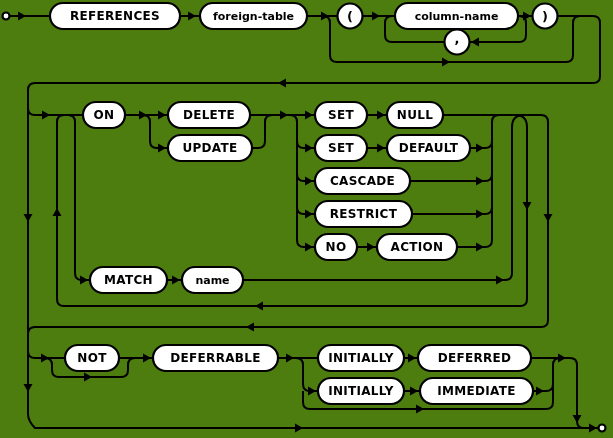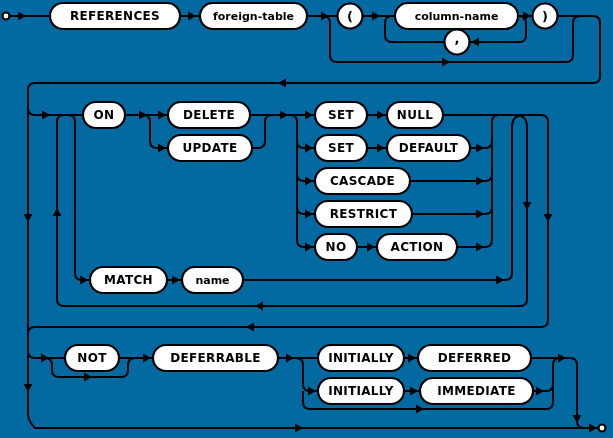--- a/index.html
+++ b/index.html
@@ -1,16 +1,16 @@
 <!DOCTYPE html>
 <html><head>
 <meta charset="utf-8">
 <style>
   html,body{margin:0;padding:0;background:#ffffff;}
-  .stage{width:613px;height:438px;background:#0369a1;position:relative;}
+  .stage{width:613px;height:438px;background:#4d7c0f;position:relative;}
   svg{display:block;font-family:"DejaVu Sans","Liberation Sans",sans-serif;}
   .rail{fill:none;stroke:#000;stroke-width:2;}
   .nodebox{fill:#fff;stroke:#000;stroke-width:2.2;}
   .arrow{fill:#000;stroke:none;}
   .kw{font-size:12px;font-weight:bold;letter-spacing:.3px;fill:#000;}
   .nt{font-size:11px;font-weight:bold;fill:#000;}
   .punct{font-size:13px;font-weight:bold;fill:#000;}
   text{text-anchor:middle;dominant-baseline:central;}
 </style>
 </head>

